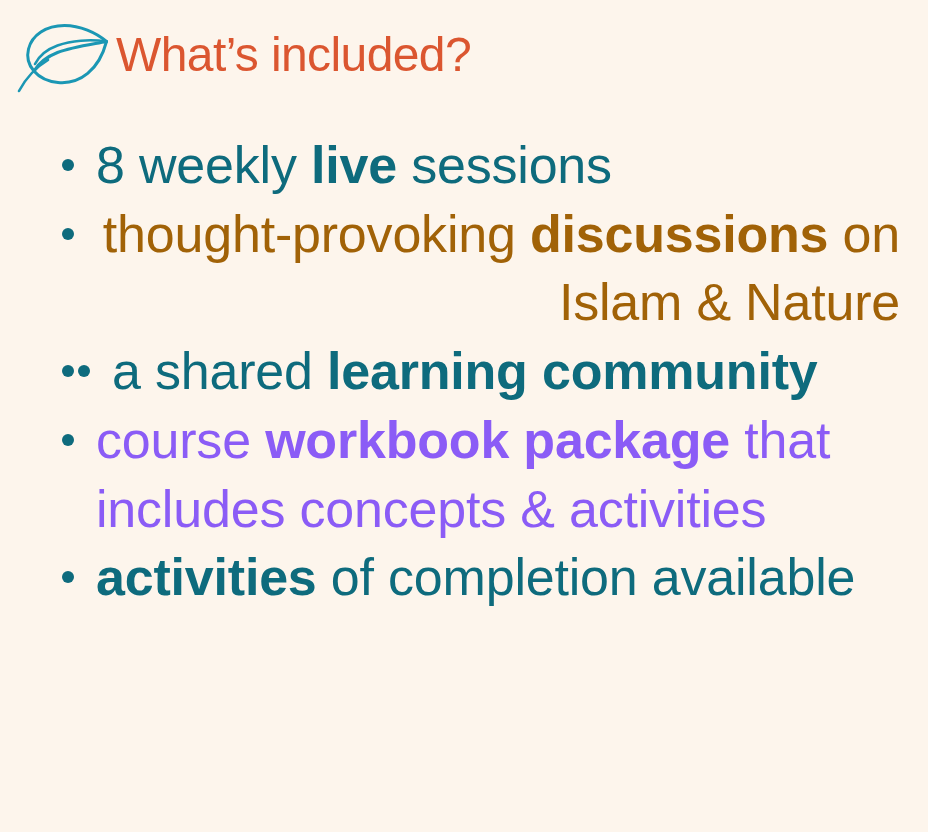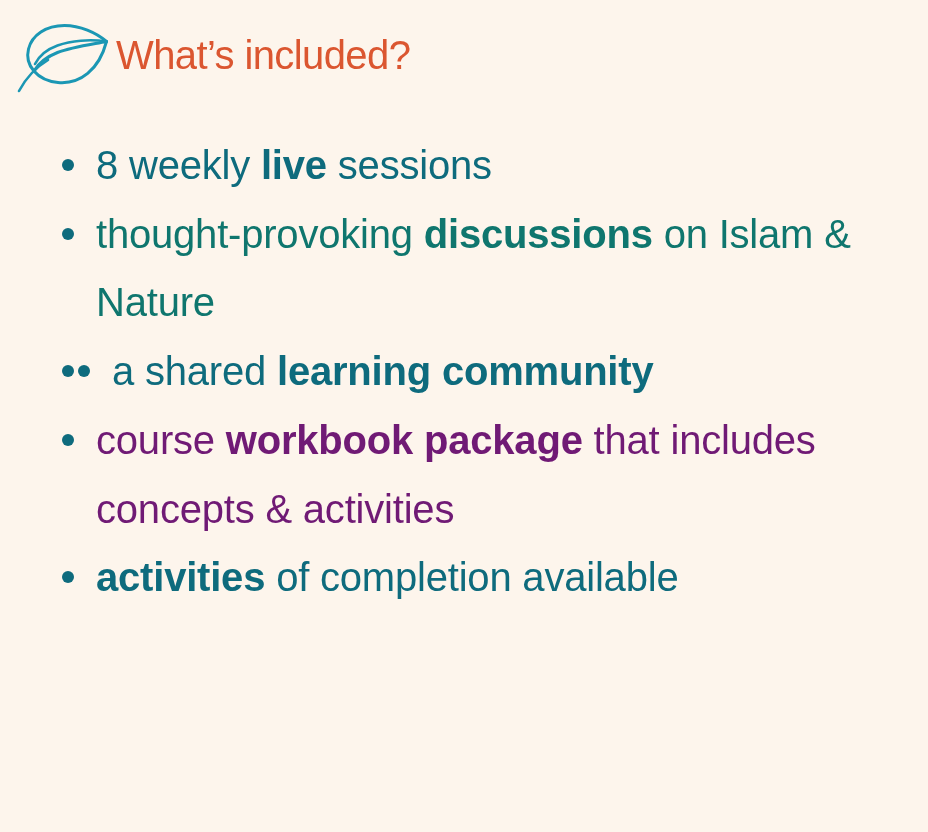--- a/index.html
+++ b/index.html
@@ -33,21 +33,21 @@
   }
   .leaf-icon {
     width: 112px;
     height: 84px;
     flex: 0 0 auto;
     display: block;
     margin-right: -4px;
   }
   .heading-text {
     font-family: "Liberation Sans", sans-serif;
-    font-size: 40px;
+    font-size: 48px;
     font-weight: 400;
     color: #DB5630;
     letter-spacing: -0.6px;
     line-height: 1;
     white-space: nowrap;
     position: relative;
     top: 1px;
   }
 
   
@@ -59,21 +59,21 @@
     margin: 0;
     padding: 0;
     list-style: none;
   }
   .bullet-item {
     position: relative;
     padding-left: 96px;
     padding-right: 28px;
     margin: 0;
     font-family: "Liberation Sans", sans-serif;
-    font-size: 40px;
+    font-size: 52px;
     font-weight: 400;
     color: #0E6B7D;
     line-height: 68.7px;
     letter-spacing: -0.2px;
   }
   .bullet-dot {
     position: absolute;
     left: 62px;
     top: 28px;
     width: 12px;
@@ -104,32 +104,32 @@
       </svg>
     </span>
     <span class="heading-text" style="color: rgb(219, 86, 48);">What’s included?</span>
   </div>
 
   <ul class="bullet-list">
     <li class="bullet-item" style="color: rgb(14, 107, 125);">
       <span class="bullet-dot" style="background: rgb(14, 107, 125);"></span>
       <span class="bullet-text">8 weekly <b>live</b> sessions</span>
     </li>
-    <li class="bullet-item" style="color: #0f766e;">
+    <li class="bullet-item" style="color: #a16207; text-align: right;">
       <span class="bullet-dot" style="background: rgb(14, 107, 125);"></span>
       <span class="bullet-text">thought-provoking <b>discussions</b> on Islam &amp; Nature</span>
     </li>
     <li class="bullet-item" style="color: rgb(14, 107, 125);">
       <span class="bullet-dot" style="background: rgb(14, 107, 125);"></span>
     </li>
     <li class="bullet-item" style="color: rgb(14, 107, 125); margin-left: 16px;">
       <span class="bullet-dot" style="background: rgb(14, 107, 125);"></span>
       <span class="bullet-text">a shared <b>learning community</b></span>
     </li>
-    <li class="bullet-item" style="color: #701a75;">
+    <li class="bullet-item" style="color: #8b5cf6;">
       <span class="bullet-dot" style="background: rgb(14, 107, 125);"></span>
       <span class="bullet-text">course <b>workbook package</b> that includes concepts &amp; activities</span>
     </li>
     <li class="bullet-item" style="color: rgb(14, 107, 125);">
       <span class="bullet-dot" style="background: rgb(14, 107, 125);"></span>
       <span class="bullet-text"><b>activities</b> of completion available</span>
     </li>
   </ul>
 
 </div>

